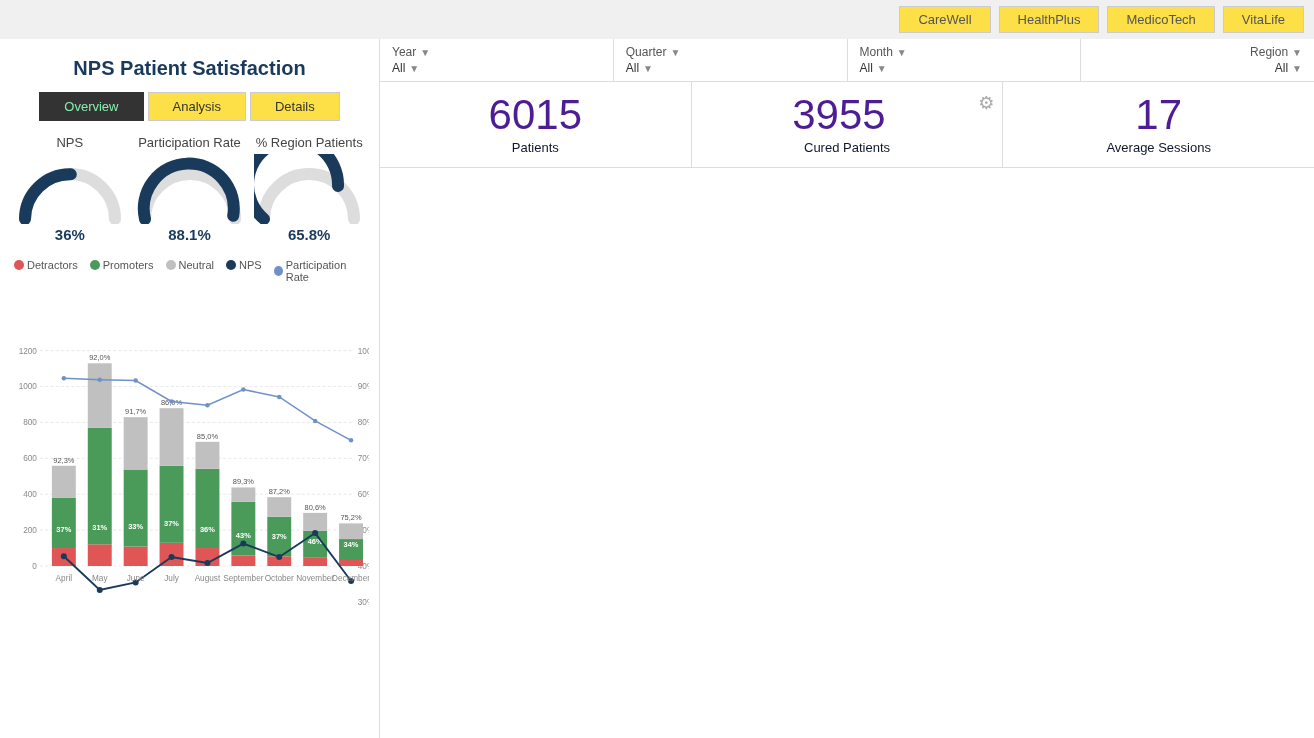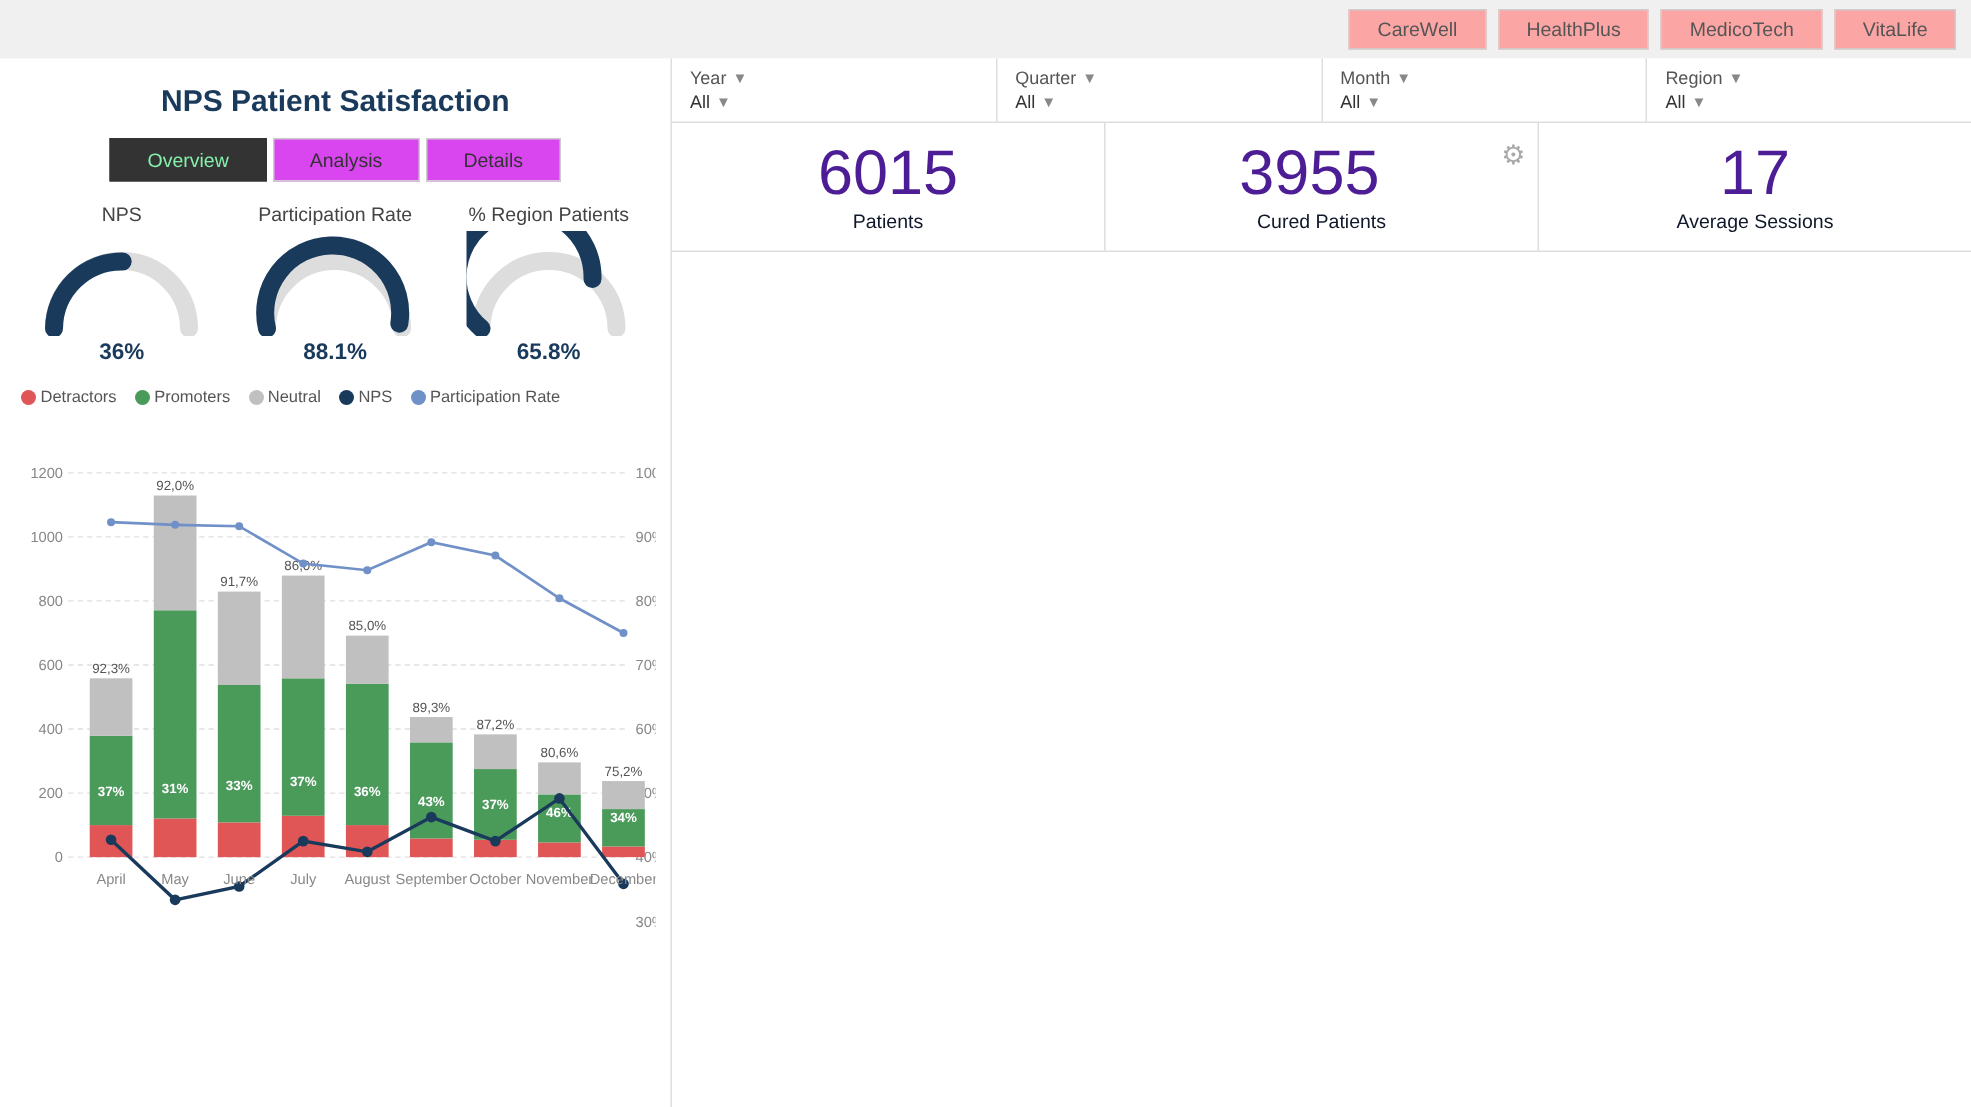--- a/index.html
+++ b/index.html
@@ -2,51 +2,51 @@
 <html><head>
   <meta charset="utf-8">
   <style>
     * { box-sizing: border-box; margin: 0; padding: 0; }
     body { font-family: 'Segoe UI', Arial, sans-serif; background: #f0f0f0; width: 1314px; height: 738px; overflow: hidden; }
     
     .dashboard { width: 1314px; height: 738px; background: #f0f0f0; display: flex; flex-direction: column; }
     
     
     .top-bar { display: flex; background: #f0f0f0; padding: 6px 10px; gap: 8px; align-items: center; justify-content: flex-end; }
-    .brand-tab { border: 1px solid #ccc; background: #fca5a5; padding: 5px 18px; font-size: 13px; color: #555; cursor: pointer; }
+    .brand-tab { border: 1px solid #ccc; background: #fde047; padding: 5px 18px; font-size: 13px; color: #555; cursor: pointer; }
     
     
     .main { display: flex; flex: 1; }
     
     
-    .left-panel { width: 448px; background: white; display: flex; flex-direction: column; padding: 10px; border-right: 1px solid #ddd; }
+    .left-panel { width: 380px; background: white; display: flex; flex-direction: column; padding: 10px; border-right: 1px solid #ddd; }
     
     .title-section { text-align: center; padding: 8px 0 6px; }
     .title-section h1 { font-size: 20px; font-weight: bold; color: #1a3a5c; }
     
     .nav-tabs { display: flex; gap: 4px; margin: 6px 0; justify-content: center; }
-    .nav-tab { padding: 6px 24px; border: 1px solid #ccc; background: #d946ef; font-size: 13px; cursor: pointer; color: #333; }
+    .nav-tab { padding: 6px 24px; border: 1px solid #ccc; background: #fde047; font-size: 13px; cursor: pointer; color: #333; }
     .nav-tab.active { background: #333; color: #86efac; border-color: #333; }
     
     
     .gauges { display: flex; gap: 0; margin-top: 4px; }
     .gauge-item { flex: 1; text-align: center; padding: 4px; }
     .gauge-label { font-size: 13px; color: #444; font-weight: 500; margin-bottom: 4px; }
     .gauge-pct { font-size: 15px; font-weight: bold; color: #1a3a5c; margin-top: 2px; }
     
     
     .gauge-svg { display: block; margin: 0 auto; }
     
     
     .right-panel { flex: 1; display: flex; flex-direction: column; background: white; }
     
     
     .filter-bar { display: flex; border-bottom: 1px solid #ddd; background: white; }
     .filter-group { flex: 1; display: flex; flex-direction: column; border-right: 1px solid #ddd; padding: 6px 12px; }
-    .filter-group:last-child { border-right: none; }
+    .filter-group:last-child { border-right: none; align-items: flex-end; }
     .filter-label { font-size: 12px; color: #555; display: flex; align-items: center; gap: 4px; }
     .filter-value { font-size: 12px; color: #333; display: flex; align-items: center; gap: 4px; margin-top: 2px; }
     .chevron { font-size: 10px; color: #888; }
     
     
     .stats-row { display: flex; border-bottom: 1px solid #ddd; }
     .stat-item { flex: 1; text-align: center; padding: 12px 8px; border-right: 1px solid #ddd; }
     .stat-item:last-child { border-right: none; }
     .stat-number { font-size: 42px; font-weight: 300; color: #4c1d95; line-height: 1; }
     .stat-desc { font-size: 13px; color: #0f172a; margin-top: 4px; }

